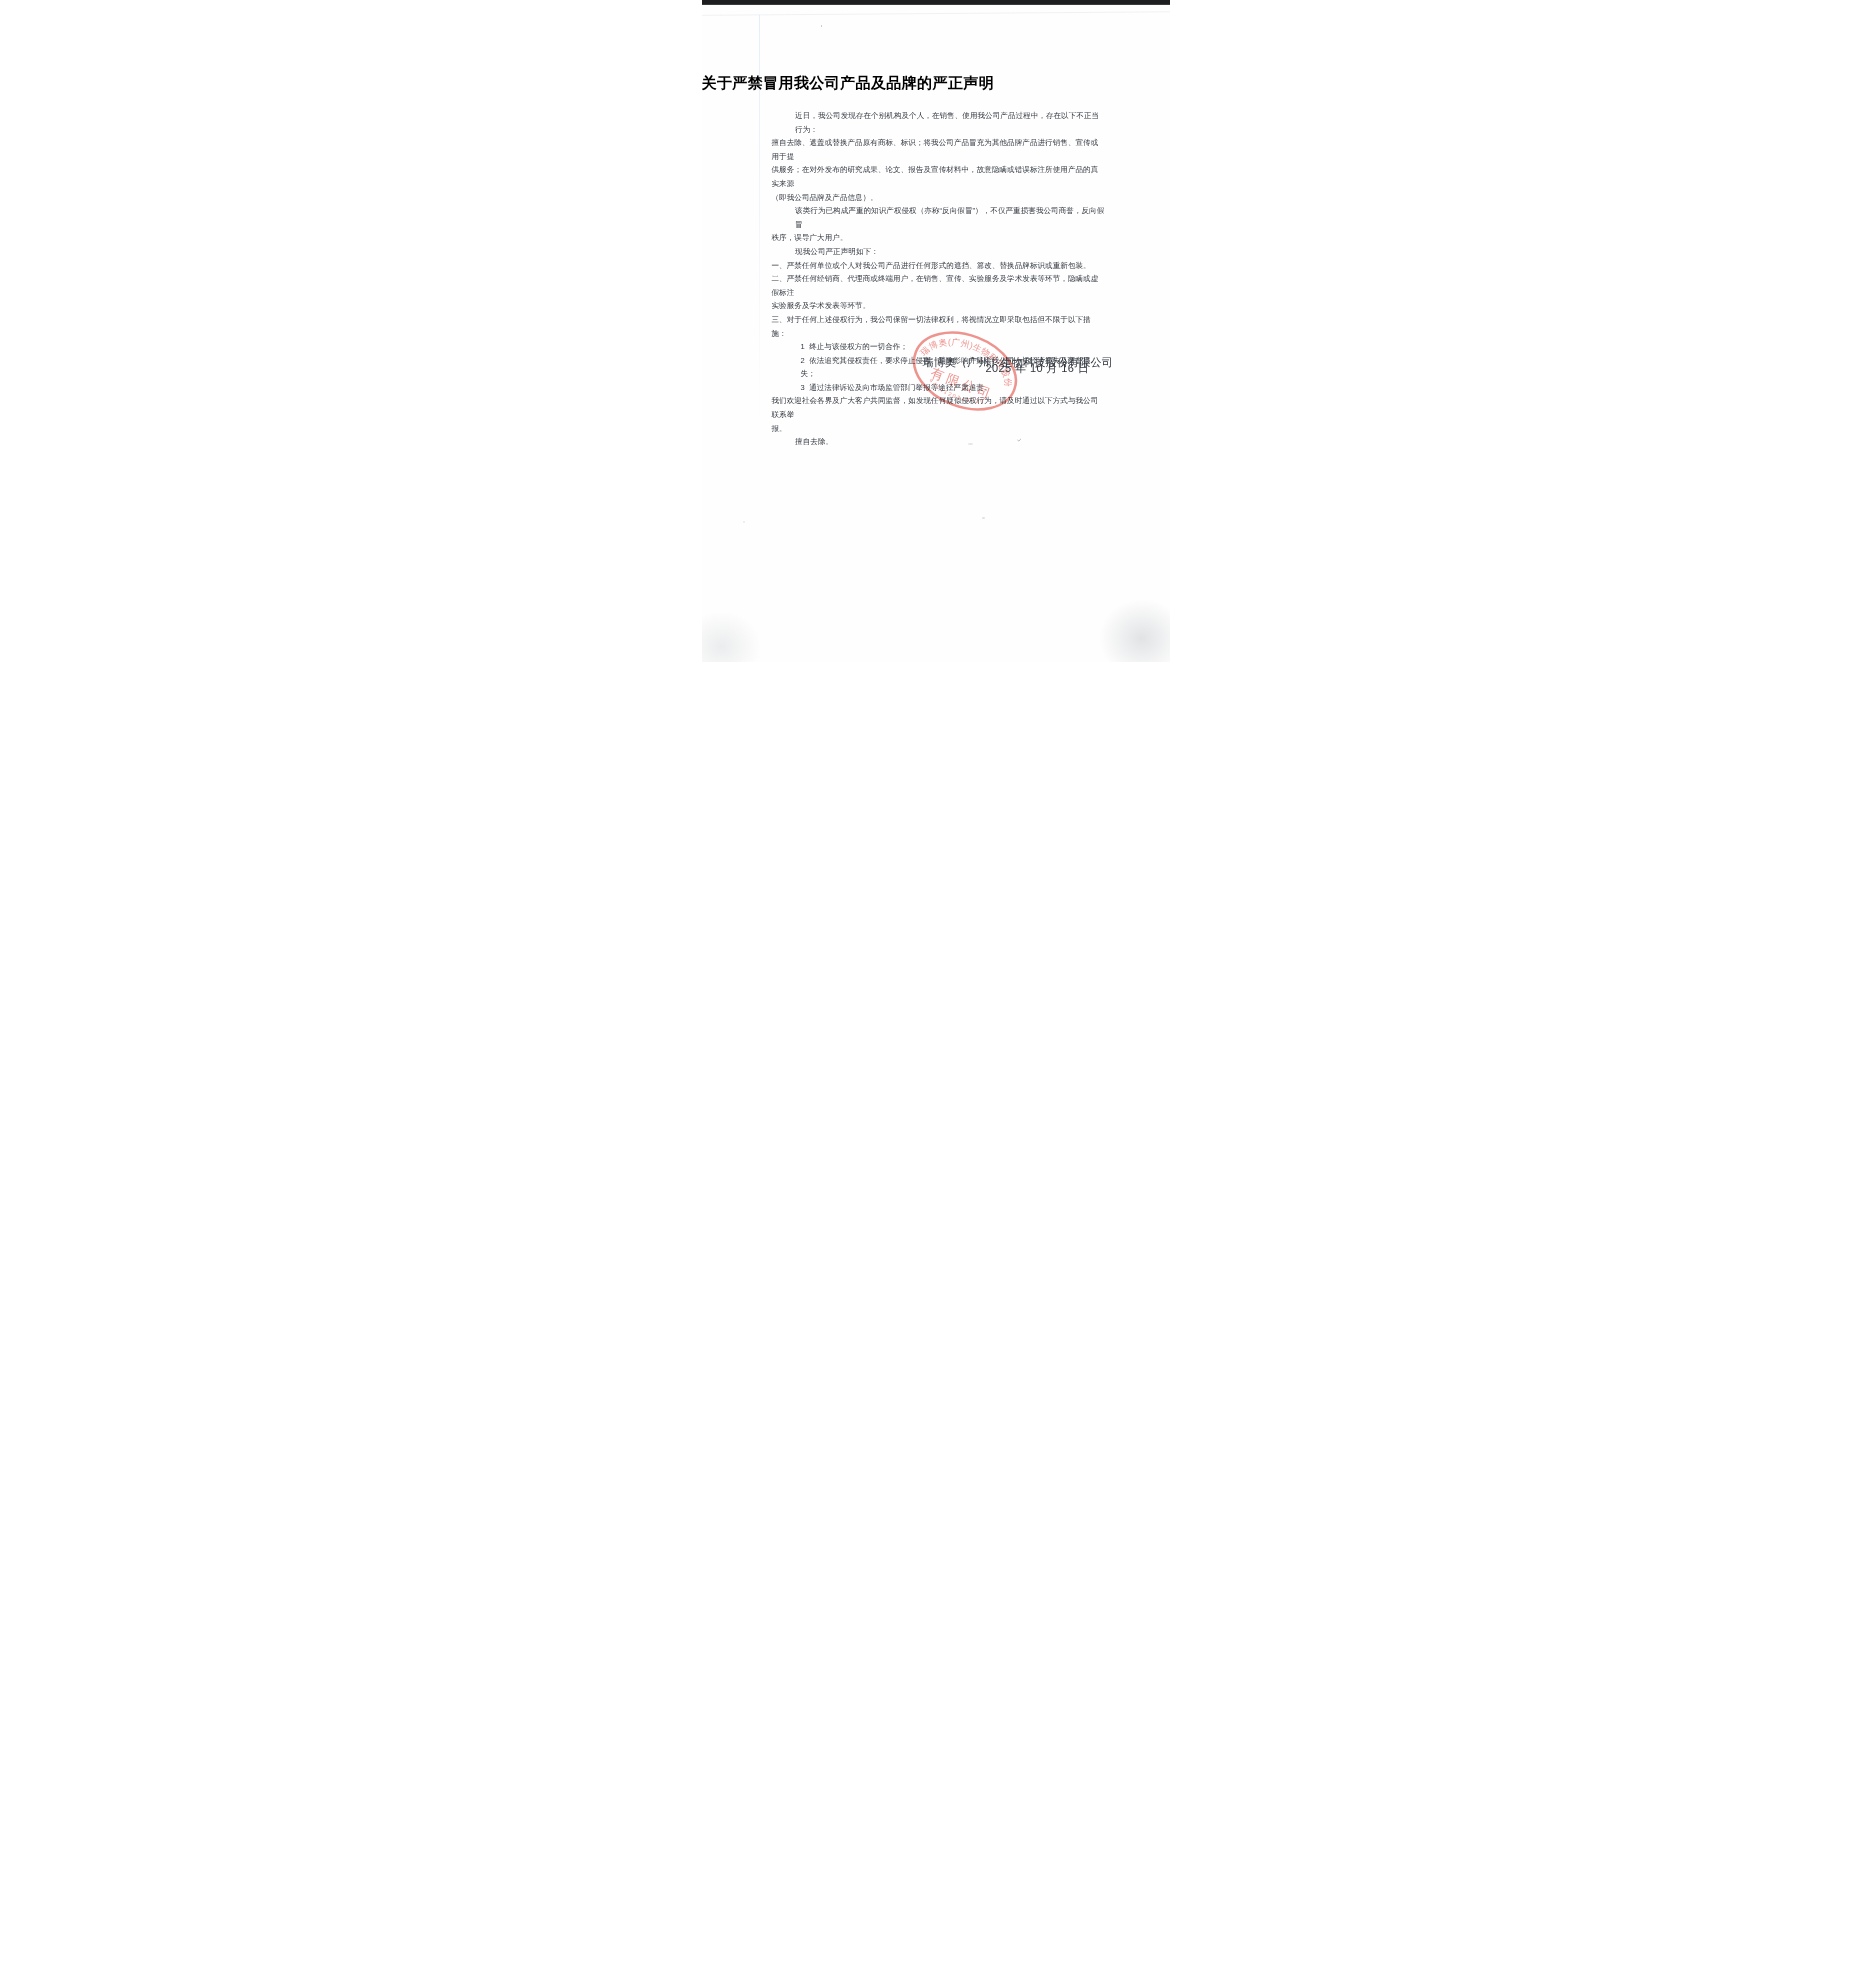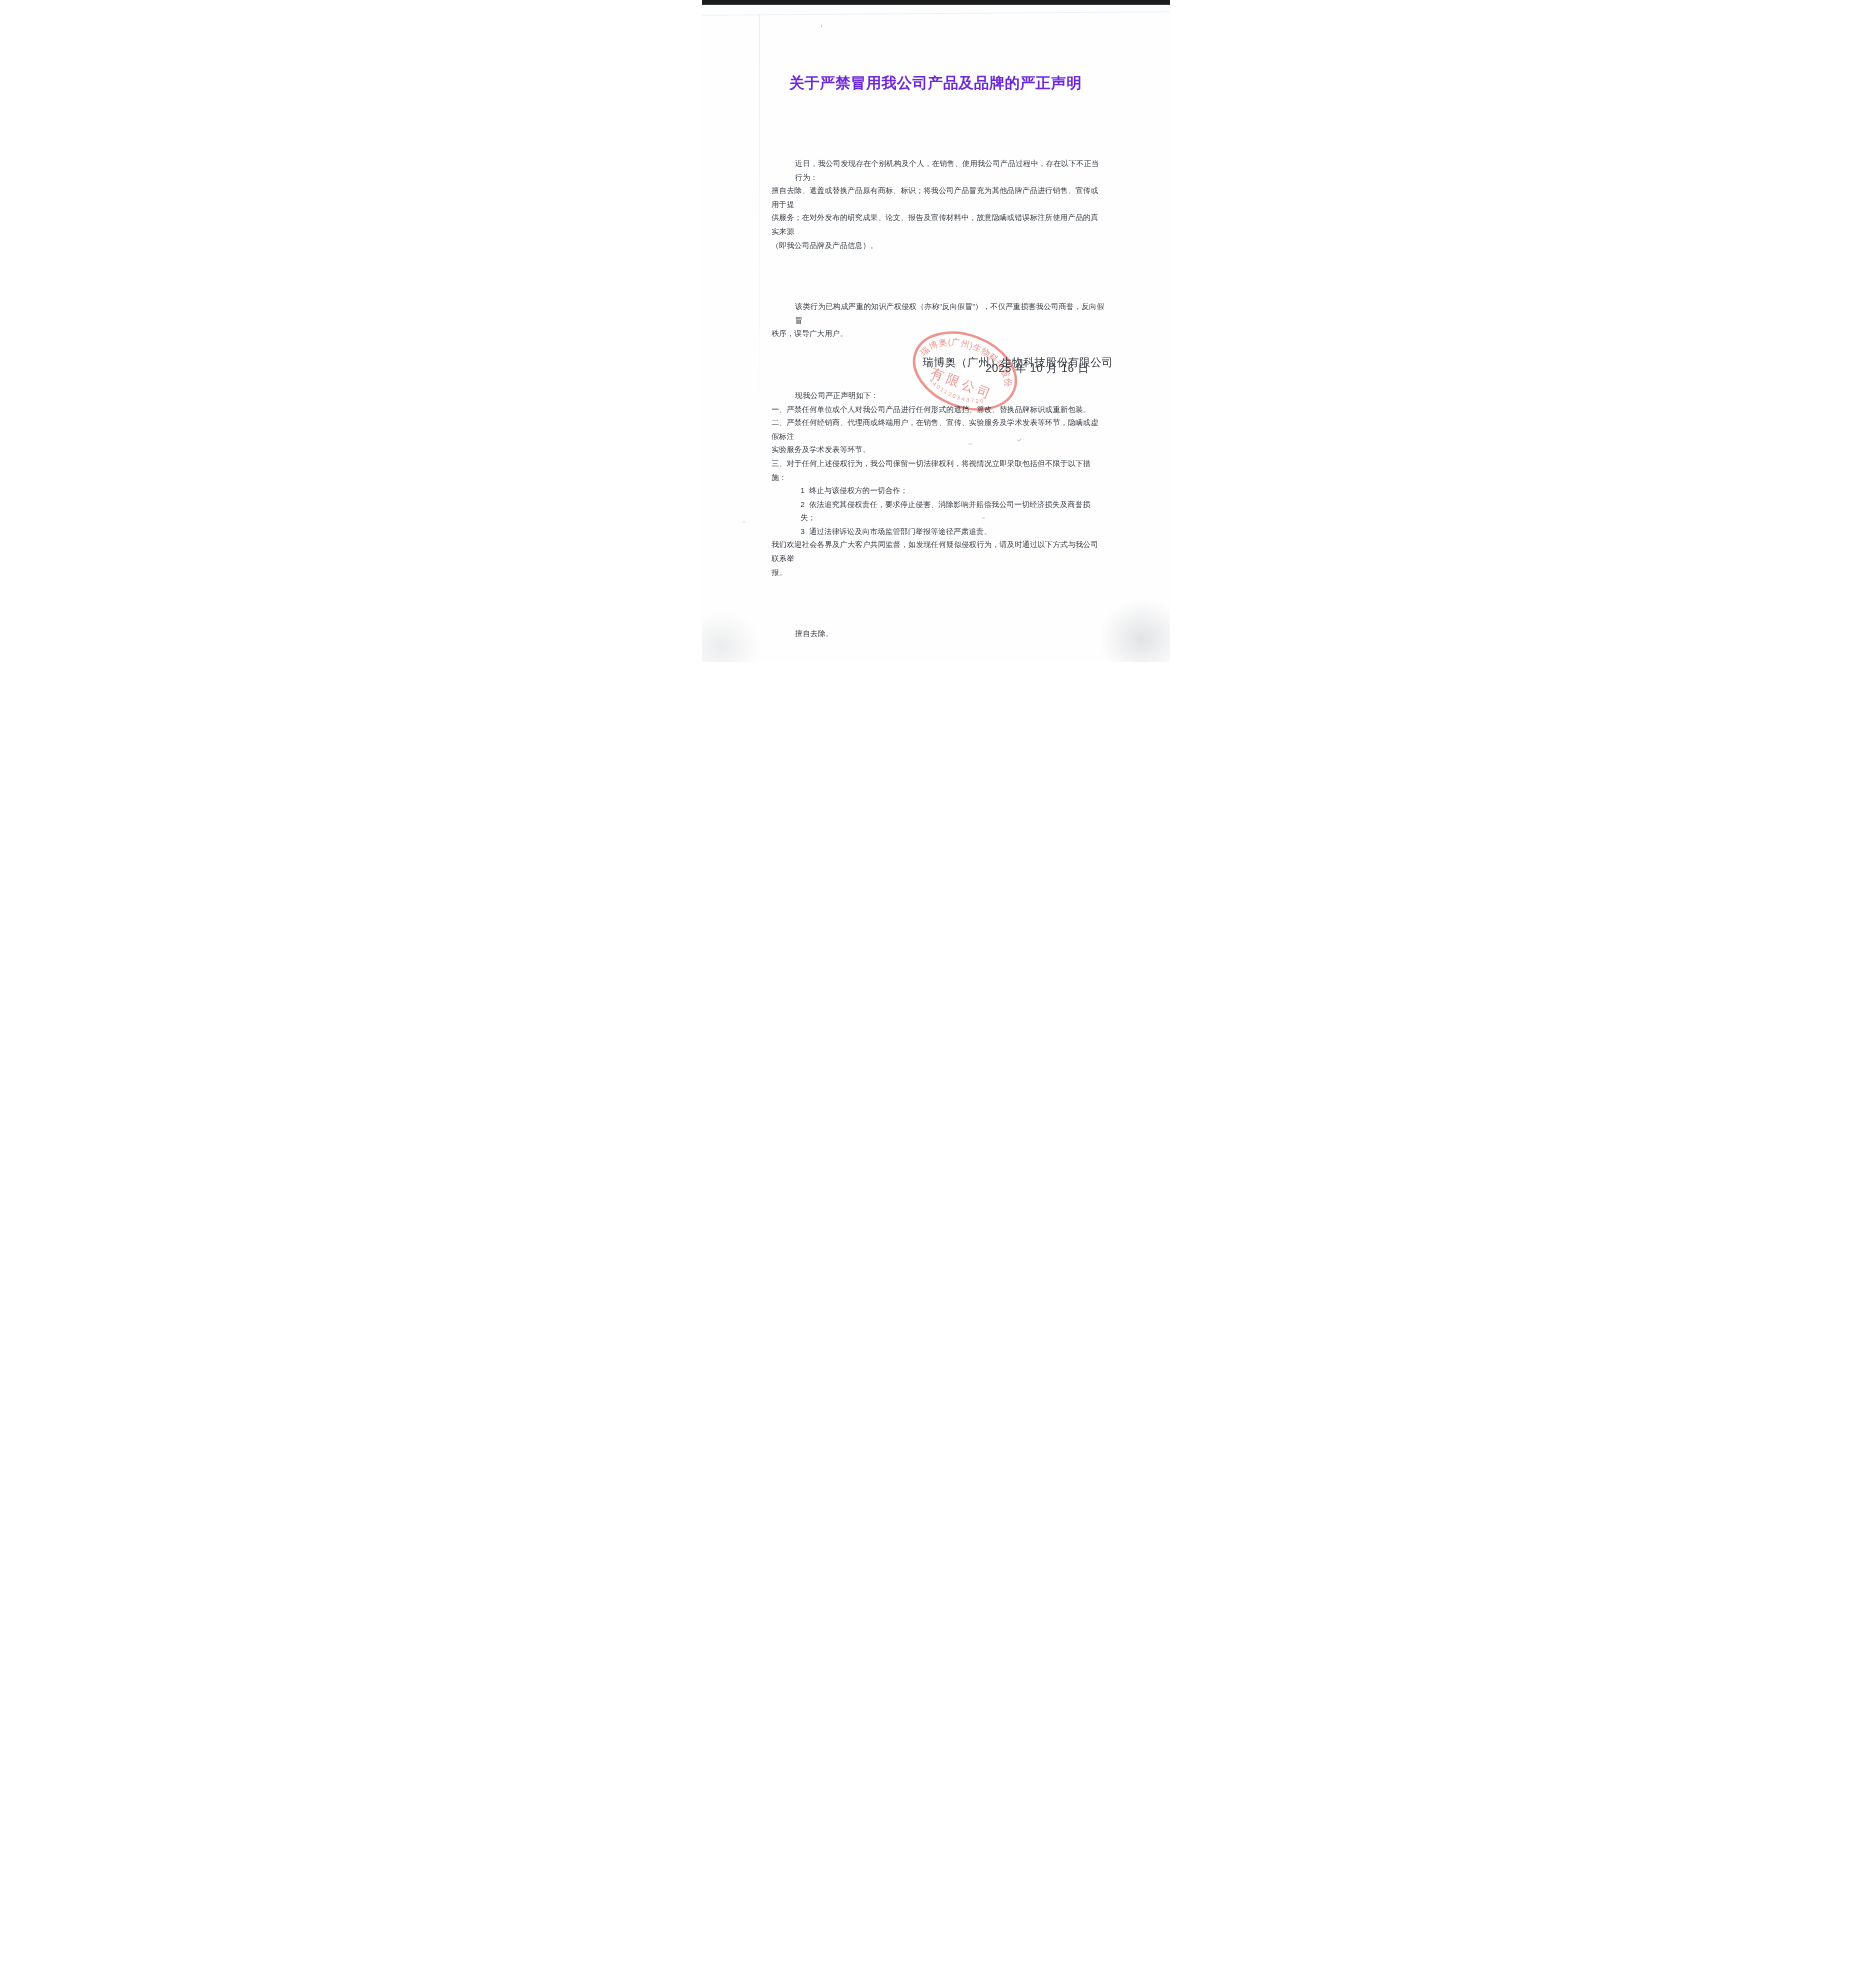--- a/index.html
+++ b/index.html
@@ -44,41 +44,41 @@
       rgba(185,214,240,0.38) 0%,
       rgba(195,220,243,0.22) 55%,
       rgba(210,228,246,0) 100%);
     pointer-events: none;
   }
   .doc-title {
     position: absolute;
     left: 0;
     top: 74px;
     width: 100%;
-    text-align: center;
+    text-align: left;
     font-size: 15px;
     font-weight: 600;
     letter-spacing: 0.4px;
-    color: #6d28d9;
+    color: #000000;
     white-space: nowrap;
   }
   .body-text {
     position: absolute;
     left: 70px;
     top: 109px;
     width: 334px;
     font-size: 7.5px;
     line-height: 13.6px;
     color: #31363e;
     letter-spacing: 0.1px;
   }
   .body-text .line {
     white-space: pre-wrap;
   }
-  .body-text .line.indent-para { padding-left: 23.6px; margin-top: 48px; }
+  .body-text .line.indent-para { padding-left: 23.6px; }
   .body-text .line.indent-sub  { padding-left: 29px; }
   .sig-company {
     position: absolute;
     left: 221px;
     top: 343px;
     font-size: 11px;
     color: #2f343c;
     letter-spacing: 0.2px;
     white-space: nowrap;
     margin-top: 12px;

